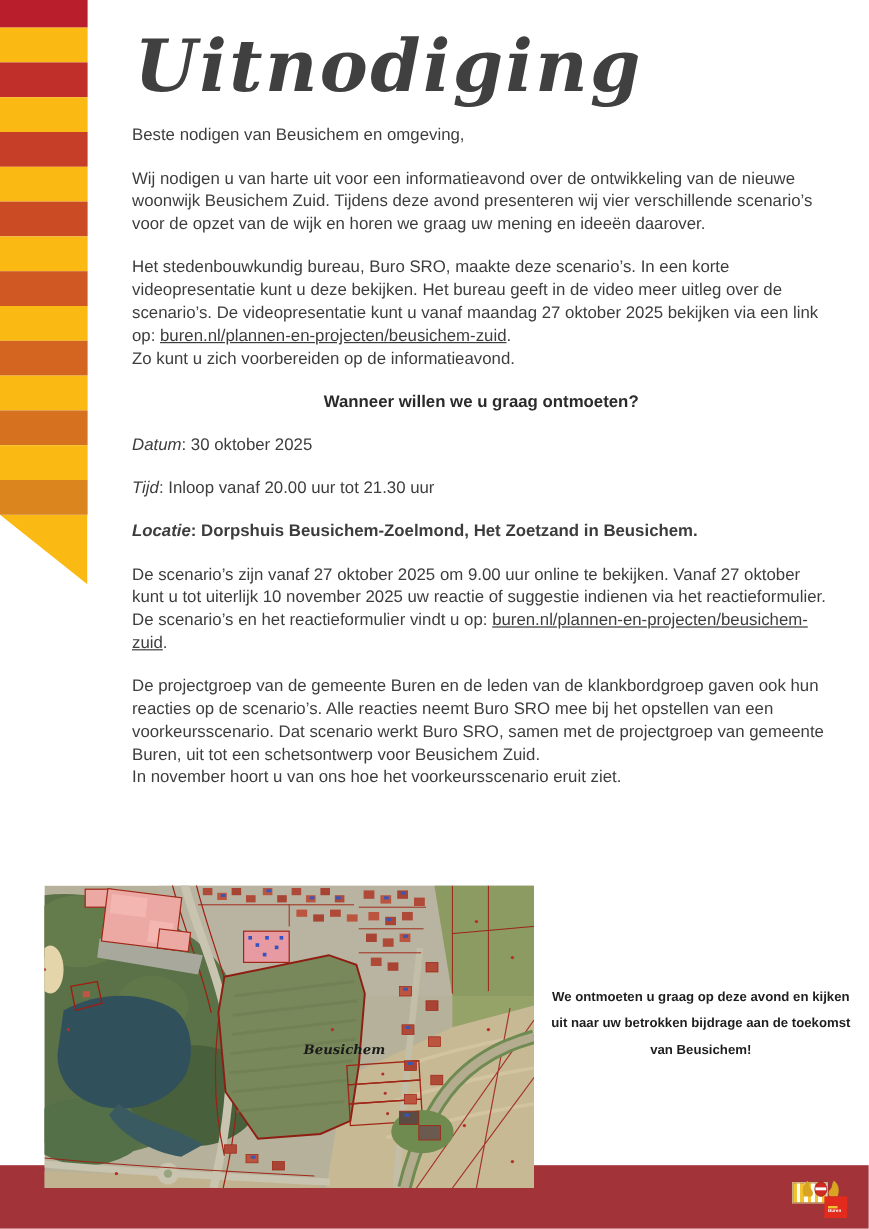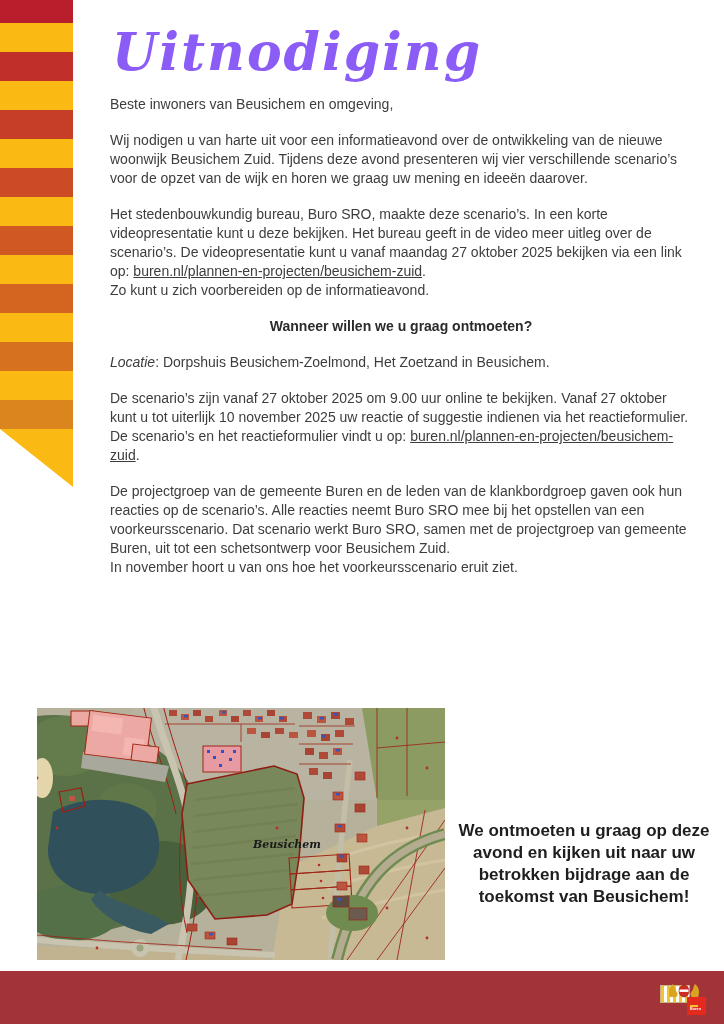--- a/index.html
+++ b/index.html
@@ -12,38 +12,38 @@
   
   .stripes{position:absolute;left:0;top:0;width:73px;}
   .stripe{width:73px;height:29px;}
   .stripe.first{height:23px;}
   .stripe-tail{width:73px;height:58px;background:#FBBA13;
     clip-path:polygon(0 0,100% 0,100% 100%);}
   
   .content{position:absolute;left:110px;top:0;width:582px;}
   .script-title{
     font-family:"DejaVu Serif",serif;font-style:italic;font-weight:700;
-    font-size:52px;line-height:1;color:#8b5cf6;letter-spacing:2px;
+    font-size:60px;line-height:1;color:#404040;letter-spacing:2px;
     margin:26px 0 12px 2px;
   }
   .main-heading{
     font-size:25px;font-weight:700;color:#AE3538;margin:24px 0 0 0;line-height:1.15;
   }
   .body-col{margin-top:17px;font-size:14px;line-height:19px;color:#3d3d3d;}
   .body-col p{margin:0 0 17px 0;}
   .meet-heading{font-weight:700;color:#2b2b2b;margin:0;text-align:center;}
   .meet-row{margin:0;}
   .it{font-style:italic;}
   .doc-link{color:inherit;text-decoration:underline;cursor:pointer;}
   
-  .map-wrap{position:absolute;left:37px;top:708px;width:408px;height:252px;z-index:2;}
+  .map-wrap{position:absolute;left:37px;top:738px;width:408px;height:252px;z-index:2;}
   .map-wrap svg{display:block;width:408px;height:252px;}
   .closing{
     position:absolute;left:455px;top:820px;width:258px;z-index:2;
-    font-size:17px;line-height:22px;font-weight:700;color:#1e1e1e;text-align:center;
+    font-size:11px;line-height:22px;font-weight:700;color:#1e1e1e;text-align:center;
   }
   
   .footer{position:absolute;left:0;top:971px;width:724px;height:53px;background:#A23439;z-index:1;}
   .logo{position:absolute;left:660px;top:982px;width:50px;height:34px;z-index:3;}
   .logo-flag{
     position:absolute;left:0;top:3px;width:28px;height:16px;
     background:repeating-linear-gradient(90deg,#F2C230 0 3px,#fdfdf6 3px 6px);
     border:0.5px solid #c9b27a;
   }
   .logo-lions{position:absolute;left:4px;top:0;width:40px;height:18px;}
@@ -73,26 +73,28 @@
   <div class="stripe" style="background:#D6721F"></div>
   <div class="stripe" style="background:#FBBA13"></div>
   <div class="stripe" style="background:#DA851D"></div>
   <div class="stripe-tail"></div>
 </div>
 
 <div class="content">
   <div class="script-title">Uitnodiging</div>
 
   <div class="body-col">
-    <p><span>Beste inwoners van Beusichem en omgeving,</span></p>
+    <p><span>Beste nodigen van Beusichem en omgeving,</span></p>
     <p><span>Wij nodigen u van harte uit voor een informatieavond over de ontwikkeling van de nieuwe woonwijk Beusichem Zuid. Tijdens deze avond presenteren wij vier verschillende scenario’s voor de opzet van de wijk en horen we graag uw mening en ideeën daarover.</span></p>
     <p><span>Het stedenbouwkundig bureau, Buro SRO, maakte deze scenario’s. In een korte videopresentatie kunt u deze bekijken. Het bureau geeft in de video meer uitleg over de scenario’s. De videopresentatie kunt u vanaf maandag 27 oktober 2025 bekijken via een link op: </span><a class="doc-link" href="#">buren.nl/plannen-en-projecten/beusichem-zuid</a><span>.</span><br><span>Zo kunt u zich voorbereiden op de informatieavond.</span></p>
 
     <p class="meet-heading">Wanneer willen we u graag ontmoeten?</p>
-    <p class="meet-row" style=""><span class="it">Locatie</span><span>: Dorpshuis Beusichem-Zoelmond, Het Zoetzand in Beusichem.</span></p>
+    <p class="meet-row"><span class="it">Datum</span><span>: 30 oktober 2025</span></p>
+    <p class="meet-row"><span class="it">Tijd</span><span>: Inloop vanaf 20.00 uur tot 21.30 uur</span></p>
+    <p class="meet-row" style="font-weight:bold;"><span class="it">Locatie</span><span>: Dorpshuis Beusichem-Zoelmond, Het Zoetzand in Beusichem.</span></p>
 
     <p><span>De scenario’s zijn vanaf 27 oktober 2025 om 9.00 uur online te bekijken. Vanaf 27 oktober kunt u tot uiterlijk 10 november 2025 uw reactie of suggestie indienen via het reactieformulier. De scenario’s en het reactieformulier vindt u op: </span><a class="doc-link" href="#">buren.nl/plannen-en-projecten/beusichem-zuid</a><span>.</span></p>
     <p><span>De projectgroep van de gemeente Buren en de leden van de klankbordgroep gaven ook hun reacties op de scenario’s. Alle reacties neemt Buro SRO mee bij het opstellen van een voorkeursscenario. Dat scenario werkt Buro SRO, samen met de projectgroep van gemeente Buren, uit tot een schetsontwerp voor Beusichem Zuid.</span><br><span>In november hoort u van ons hoe het voorkeursscenario eruit ziet.</span></p>
   </div>
 </div>
 
 <div class="map-wrap">
 <svg viewBox="0 0 408 252">
   <rect width="408" height="252" fill="#b6b19b"></rect>
   <rect x="95" y="0" width="313" height="92" fill="#b9b4a2"></rect>

